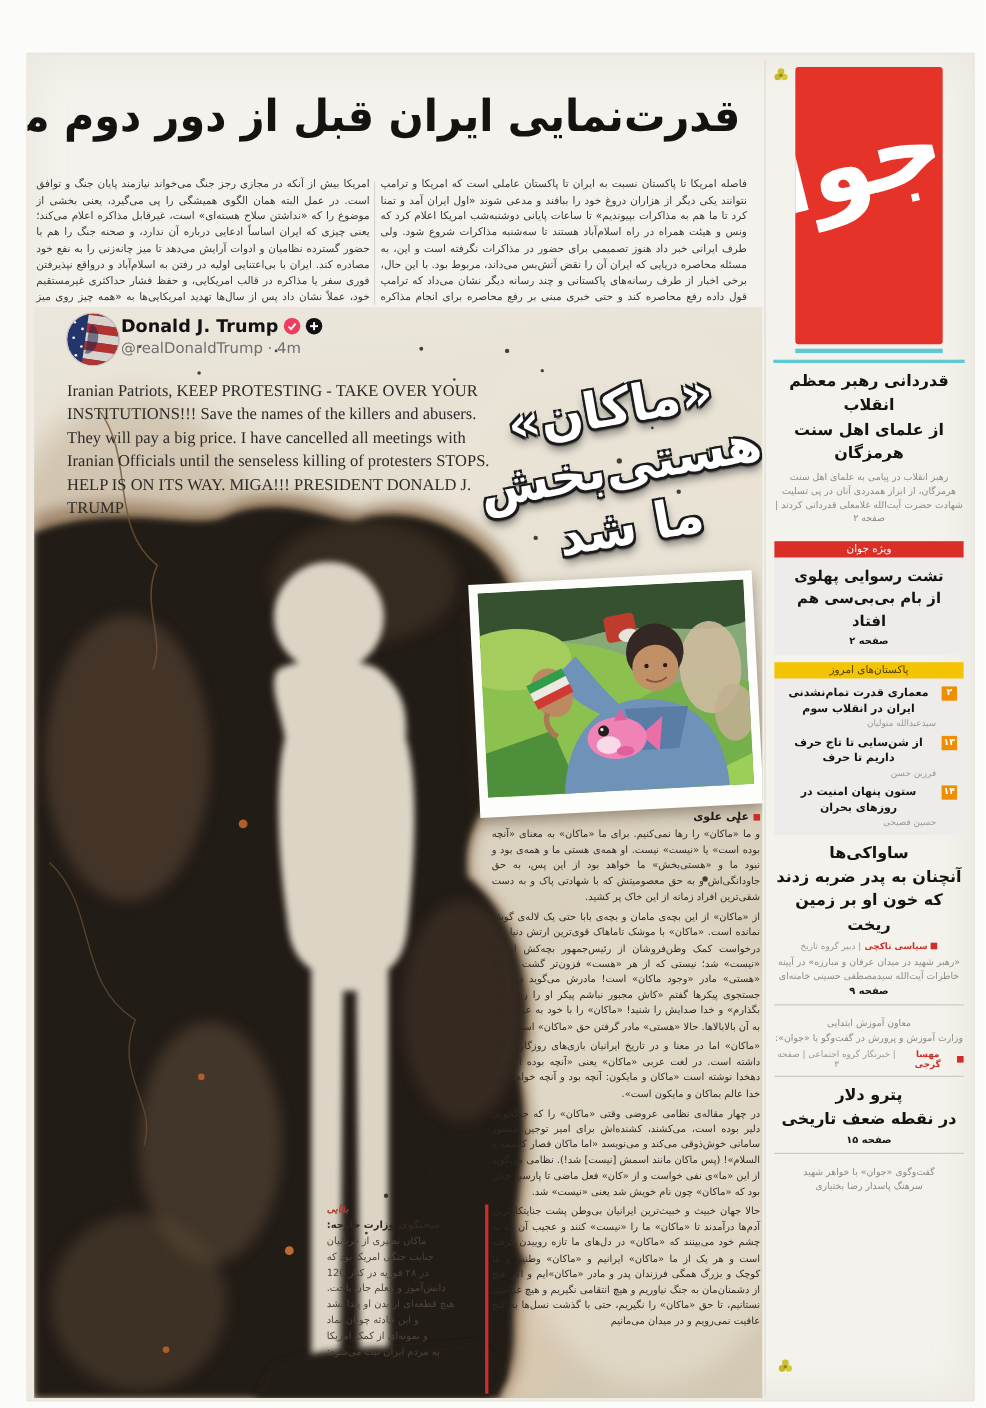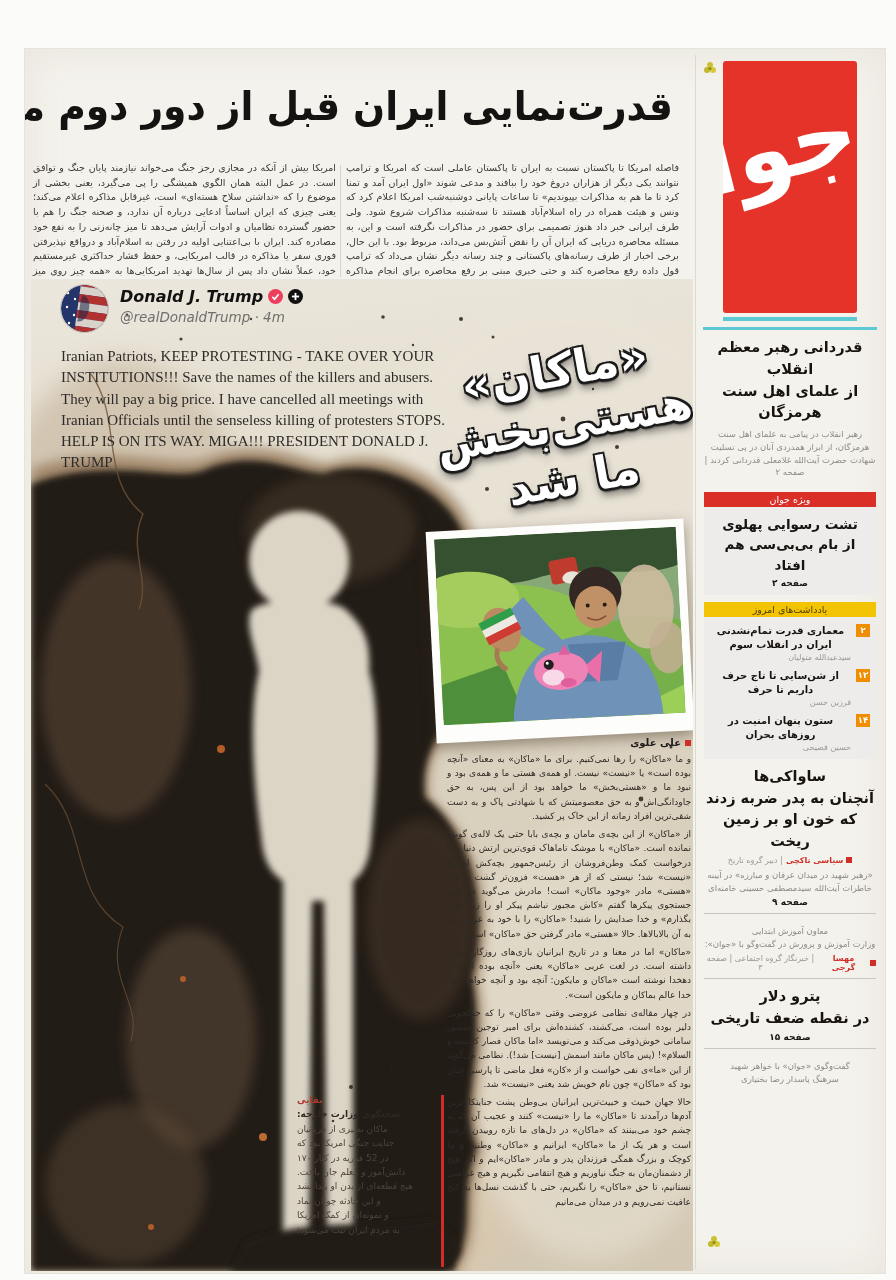--- a/index.html
+++ b/index.html
@@ -16,21 +16,21 @@
   .lead-col-right{left:321px;width:333px;}
   .lead-col-left{left:8px;width:303px;}
   .col-divider{position:absolute;left:315px;top:116px;width:1px;height:112px;background:#d8d4cb;}
   .v-divider{position:absolute;left:670px;top:6px;width:1px;height:1214px;background:#ddd9cf;}
   
   .artwork{position:absolute;left:6px;top:230px;width:662px;height:992px;overflow:hidden;
     background:linear-gradient(175deg,#ece7dd 0%,#e6e0d2 14%,#dcd3c2 40%,#d7cdba 70%,#d2c8b3 100%);}
   .artwork svg.burnt{position:absolute;left:0;top:0;}
   
   .tweet{position:absolute;left:30px;top:6px;width:394px;}
-  .tweet-head{display:flex;align-items:flex-start;gap:12px;font-style:italic;}
+  .tweet-head{display:flex;align-items:flex-start;gap:2px;}
   .avatar{width:47px;height:47px;border-radius:50%;overflow:hidden;flex:0 0 auto;box-shadow:0 0 0 1px rgba(0,0,0,.15);}
   .tw-name-row{display:flex;align-items:center;gap:5px;margin-top:2px;}
   .tw-name{font-size:16px;font-weight:bold;color:#121212;}
   .badge{width:15px;height:15px;border-radius:50%;display:inline-flex;align-items:center;justify-content:center;}
   .badge.verified{background:#ee3e5d;}
   .badge.plus{background:#111111;}
   .tw-handle{font-size:13.5px;color:#6e6e6e;margin-top:3px;}
   .tw-body{margin-top:14px;font-size:15px;line-height:1.42;color:#2d2b29;font-weight:500;font-family:Liberation Serif, serif;}
   
   .diag{position:absolute;left:392px;top:64px;width:282px;transform:rotate(-10deg);
@@ -46,21 +46,21 @@
   .polaroid svg{display:block;width:242px;height:186px;}
   
   .feature-art{position:absolute;left:416px;top:458px;width:244px;direction:rtl;}
   .art-byline{display:flex;align-items:center;gap:4px;font-size:10px;font-weight:bold;color:#1d1a17;margin-bottom:4px;}
   .sq{display:inline-block;width:6px;height:6px;background:#cf2e28;flex:0 0 auto;}
   .art-p{font-size:9px;line-height:1.58;text-align:justify;color:#2e2a25;margin:0 0 4px 0;}
   .red-rule{position:absolute;left:410px;top:816px;width:3px;height:172px;background:#cf2e28;}
   .burn-caption{position:absolute;left:266px;top:814px;width:140px;direction:rtl;text-align:left;
     font-size:9px;line-height:1.6;color:#4c4237;}
   .burn-caption .cap-b{font-weight:bold;color:#30281f;}
-  .burn-caption .cap-r{font-weight:bold;color:#b03a2e;}
+  .burn-caption .cap-r{font-weight:bold;color:#b03a2e;font-style:italic;}
   
   .sb{position:absolute;left:676px;top:0;width:178px;direction:rtl;text-align:center;}
   .mast-box{width:134px;height:252px;background:#e63329;border-radius:3px;margin:12px auto 0;
     position:relative;overflow:hidden;}
   .mast-logo{position:absolute;left:0;top:38px;width:100%;text-align:center;color:#ffffff;
     font-size:92px;font-weight:bold;transform:rotate(-14deg);line-height:1;}
   .cyan-bar{width:134px;height:4px;background:#5fc9d3;margin:4px auto 0;}
   .dates{margin-top:7px;font-size:9.5px;font-weight:bold;color:#3a3631;line-height:1.45;}
   .teal-line{height:3px;background:#5fc9d3;margin:6px 2px 0;}
   .sb-sec{padding:7px 3px 6px;}
@@ -290,21 +290,21 @@
         <p class="art-p">حالا جهان خبیث و خبیث‌ترین ایرانیان بی‌وطن پشت جنایتکارترین آدم‌ها درآمدند تا «ماکان» ما را «نیست» کنند و عجیب آن که به چشم خود می‌بینند که «ماکان» در دل‌های ما تازه روییدن گرفته است و هر یک از ما «ماکان» ایرانیم و «ماکان» وطنیم و ما کوچک و بزرگ همگی فرزندان پدر و مادر «ماکان»ایم و اگر هیچ از دشمنان‌مان به جنگ نیاوریم و هیچ انتقامی نگیریم و هیچ غرامتی نستانیم، تا حق «ماکان» را نگیریم، حتی با گذشت نسل‌ها به کنج عافیت نمی‌رویم و در میدان می‌مانیم</p>
       </div>
 
       <div class="red-rule"></div>
 
       <div class="burn-caption">
         <div class="cap-r">بقایی</div>
         <div class="cap-b">سخنگوی وزارت خارجه:</div>
         <div>ماکان نصیری از قربانیان</div>
         <div>جنایت جنگی امریکا بود که</div>
-        <div>در 52 فوریه در کنار ۱۷۰</div>
+        <div>در ۲۸ فوریه در کنار 120</div>
         <div>دانش‌آموز و معلم جان باخت.</div>
         <div>هیچ قطعه‌ای از بدن او پیدا نشد</div>
         <div>و این حادثه چونان نماد</div>
         <div>و نمونه‌ای از کمک امریکا</div>
         <div>به مردم ایران ثبت می‌شود:</div>
       </div>
     </div>
 
     <div class="sb">
       <div class="mast-box">
@@ -320,21 +320,21 @@
         <div class="sb-gray">رهبر انقلاب در پیامی به علمای اهل سنت هرمزگان، از ابراز همدردی آنان در پی تسلیت شهادت حضرت آیت‌الله غلامعلی قدردانی کردند | صفحه ۲</div>
       </div>
 
       <div class="banner red">ویژه جوان</div>
       <div class="gray-box">
         <div class="sb-title">تشت رسوایی پهلوی</div>
         <div class="sb-title">از بام بی‌بی‌سی هم افتاد</div>
         <div class="sb-page">صفحه ۲</div>
       </div>
 
-      <div class="banner yellow">یادداشت‌های امروز</div>
+      <div class="banner yellow">پاکستان‌های امروز</div>
       <div class="gray-box">
         <div class="note">
           <span class="nbadge">۲</span>
           <span class="ntxt">
             <div class="ntitle">معماری قدرت تمام‌نشدنی ایران در انقلاب سوم</div>
             <div class="nauthor">سیدعبدالله متولیان</div>
           </span>
         </div>
         <div class="note">
           <span class="nbadge">۱۳</span>

